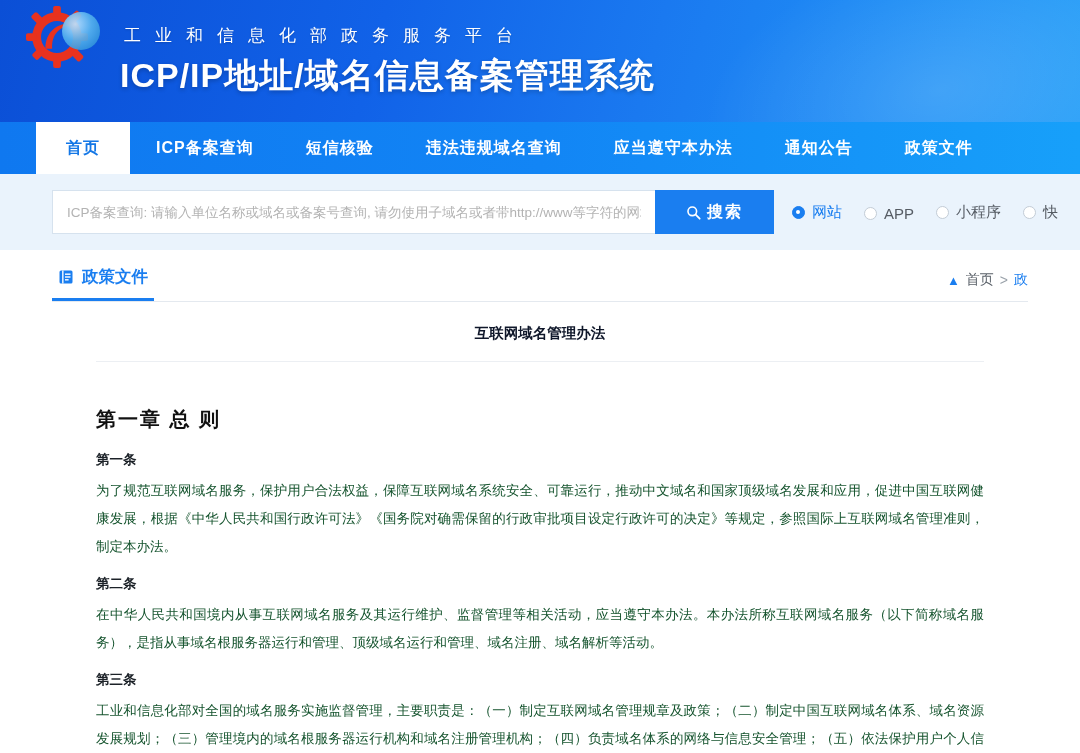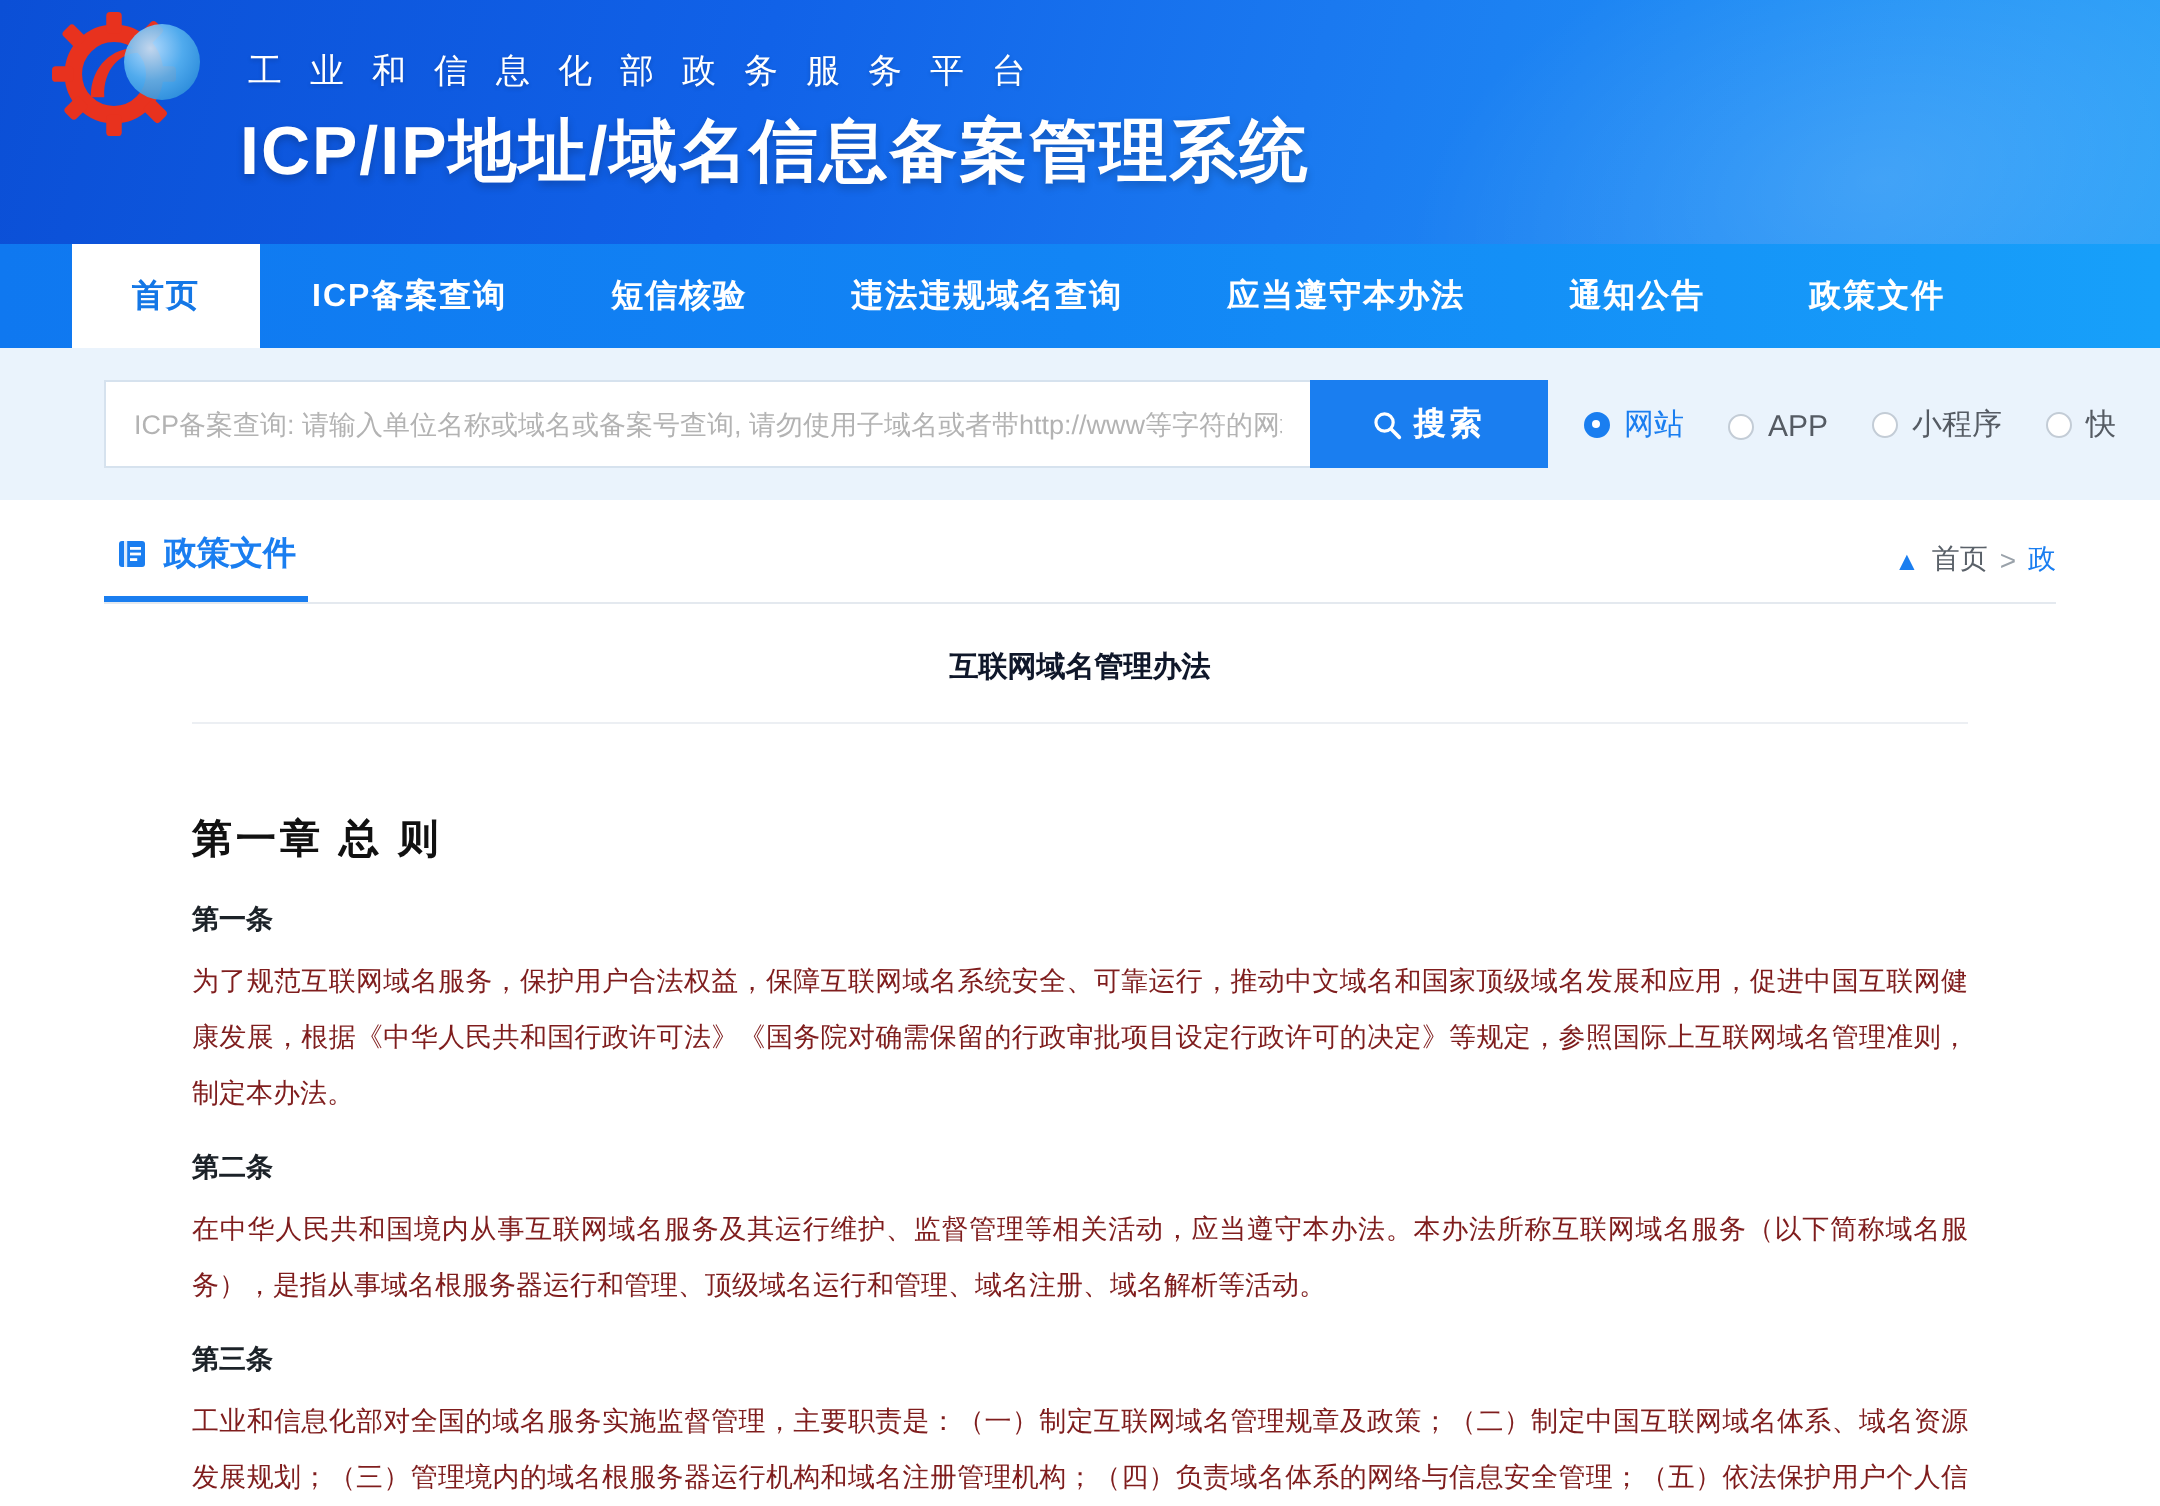--- a/index.html
+++ b/index.html
@@ -230,21 +230,21 @@
   }
   .article-num {
     font-size: 13.5px;
     font-weight: bold;
     color: #1c2228;
     margin: 14px 0 8px 0;
   }
   .para {
     font-size: 13.5px;
     line-height: 28px;
-    color: #7f1d1d;
+    color: #14532d;
     text-align: justify;
     margin: 0 0 6px 0;
   }
 </style>
 </head>
 <body>
 
 <div class="header">
   <div class="header-inner">
     <div class="logo">

